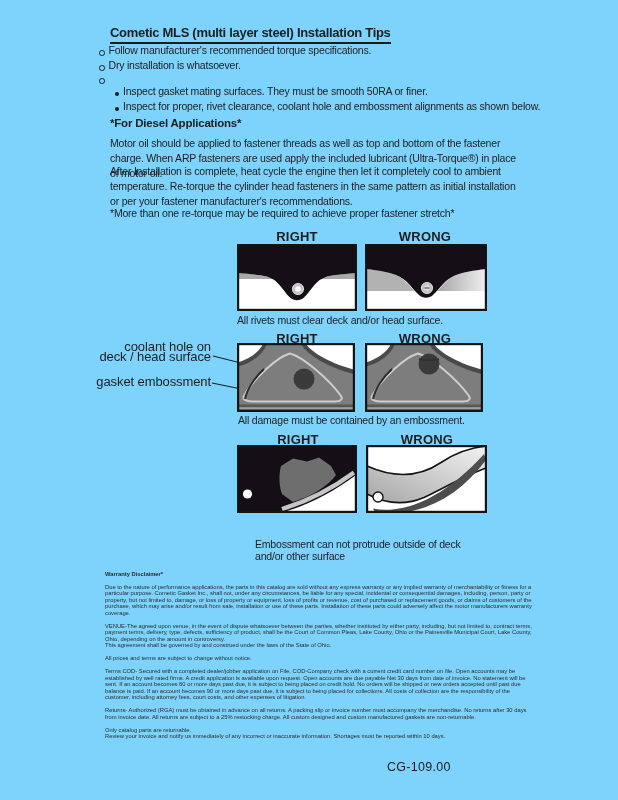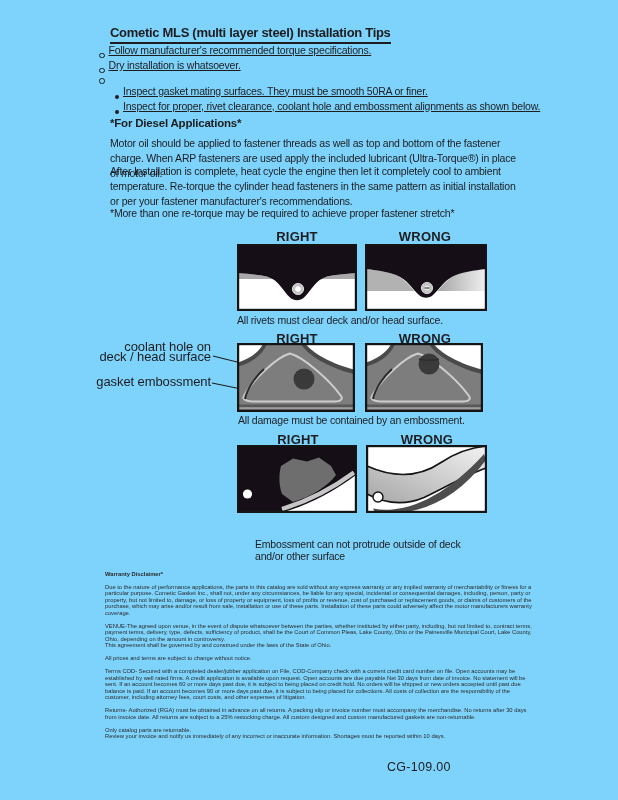--- a/index.html
+++ b/index.html
@@ -4,21 +4,21 @@
 <style>
   html,body{margin:0;padding:0;background:#fff;}
   .page{position:relative;width:618px;height:800px;background:#7dd3fc;
         font-family:"Liberation Sans",sans-serif;color:#1d1d1f;overflow:hidden;}
   .abs{position:absolute;}
 
   
   .title{left:110px;top:25px;font-size:13px;font-weight:bold;letter-spacing:-0.3px;
          border-bottom:2px solid #1d1d1f;padding-bottom:2px;}
   .tips{left:99px;top:43px;width:490px;font-size:10.5px;line-height:15px;letter-spacing:-0.2px;}
-  .bullet-row{display:flex;align-items:flex-end;text-decoration:underline;}
+  .bullet-row{display:flex;align-items:center;}
   .sub{padding-left:16px;}
   .marker-open{flex:none;width:3.5px;height:3.5px;border:1px solid #1d1d1f;border-radius:50%;
                margin:5px 4px 0 0;}
   .marker-dot{flex:none;width:4px;height:4px;background:#1d1d1f;border-radius:50%;
               margin:5px 4px 0 0;}
 
   
   .diesel-h{left:110px;top:117px;font-size:11.5px;font-weight:bold;letter-spacing:-0.2px;}
   .para{left:110px;width:415px;font-size:10.5px;line-height:15px;letter-spacing:-0.2px;}
   #para1{top:136px;} #para2{top:164px;} #note{top:206px;}

